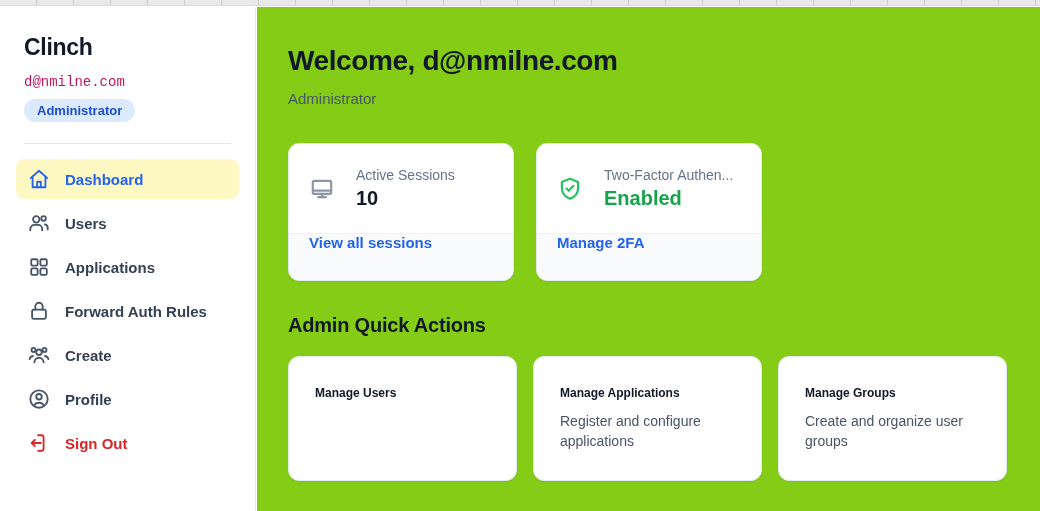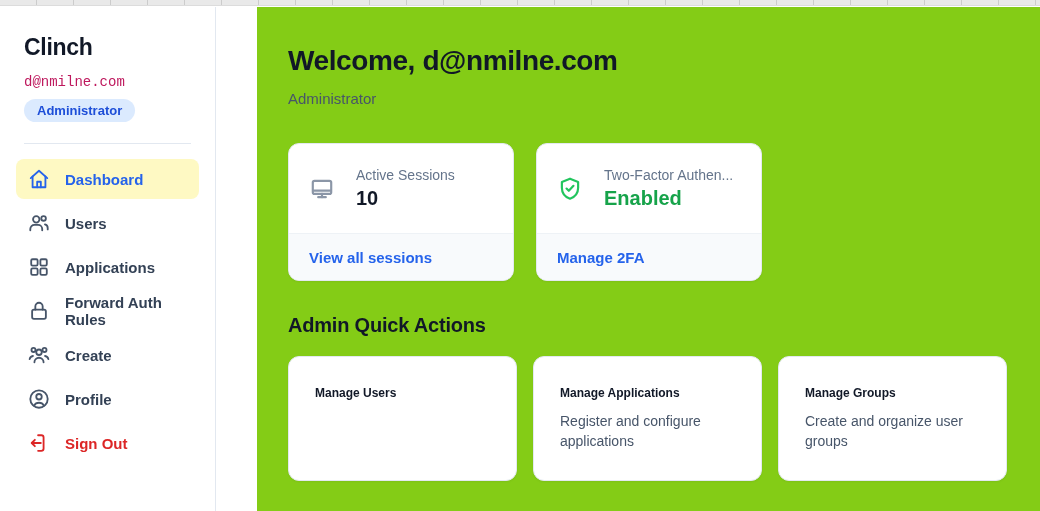--- a/index.html
+++ b/index.html
@@ -17,21 +17,21 @@
   
   .top-strip {
     position: absolute; top: 0; left: 0; right: 0; height: 6px;
     background: repeating-linear-gradient(to right,
       #e9e9e9 0px, #e9e9e9 36px, #cccccc 36px, #cccccc 37px);
     border-bottom: 1px solid #dcdcdc;
   }
 
   
   .sidebar {
-    position: absolute; top: 7px; left: 0; bottom: 0; width: 216px;
+    position: absolute; top: 7px; left: 0; bottom: 0; width: 256px;
     background: #ffffff;
     border-right: 1px solid #e2e8f0;
     padding: 27px 16px 0 16px;
   }
   .brand {
     margin-left: 8px;
     font-size: 23px; font-weight: 700; color: #111827;
     letter-spacing: -0.3px;
   }
   .user-email {
@@ -98,21 +98,21 @@
   .stat-label {
     font-size: 14px; color: #64748b; margin-bottom: 4px;
     white-space: nowrap; overflow: hidden;
   }
   .stat-value { font-size: 20px; font-weight: 700; color: #111827; }
   .stat-value.green { color: #16a34a; }
   .stat-footer {
     height: 47px; flex: 0 0 47px;
     background: #f8fafc;
     border-top: 1px solid #eef2f6;
-    display: flex; align-items: center;
+    display: flex; 
     padding: 0 20px;
   }
   .stat-link {
     font-size: 15px; font-weight: 600; color: #2563eb;
     text-decoration: none; cursor: pointer;
   }
 
   .section-heading {
     margin-top: 33px;
     font-size: 20px; font-weight: 700; color: #111827;

